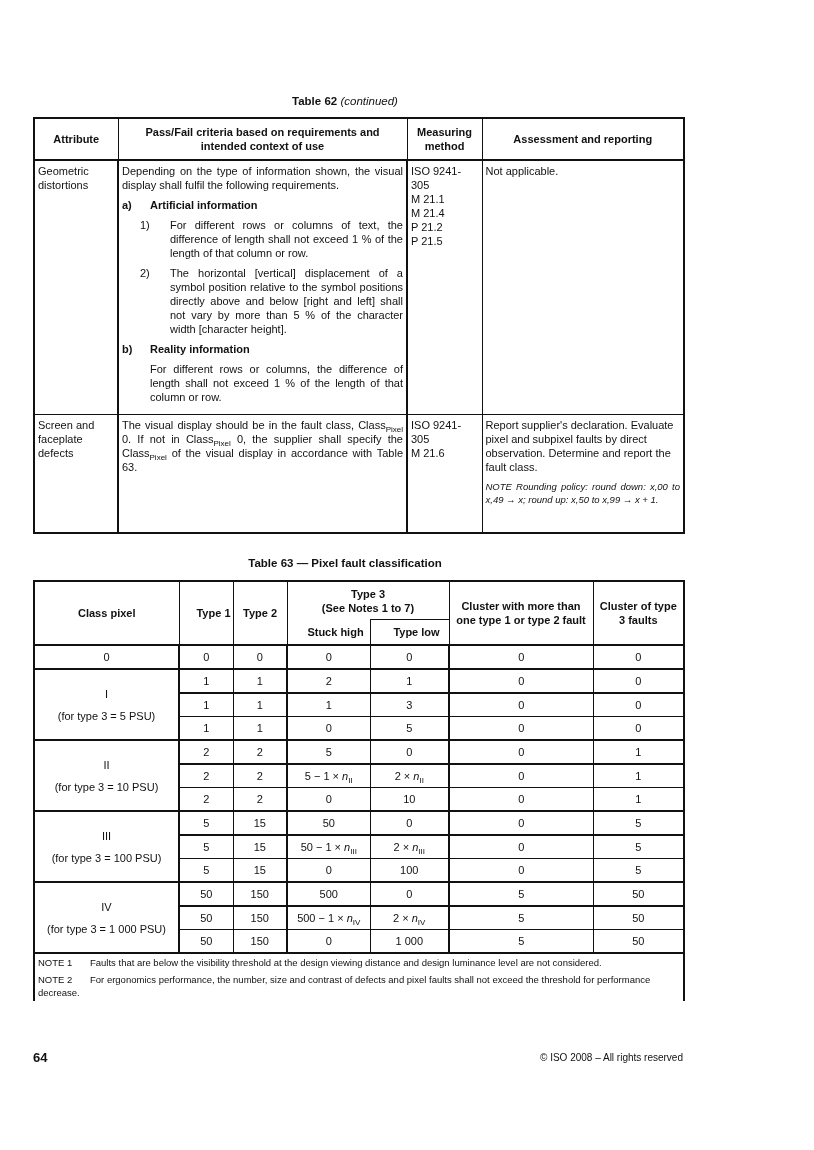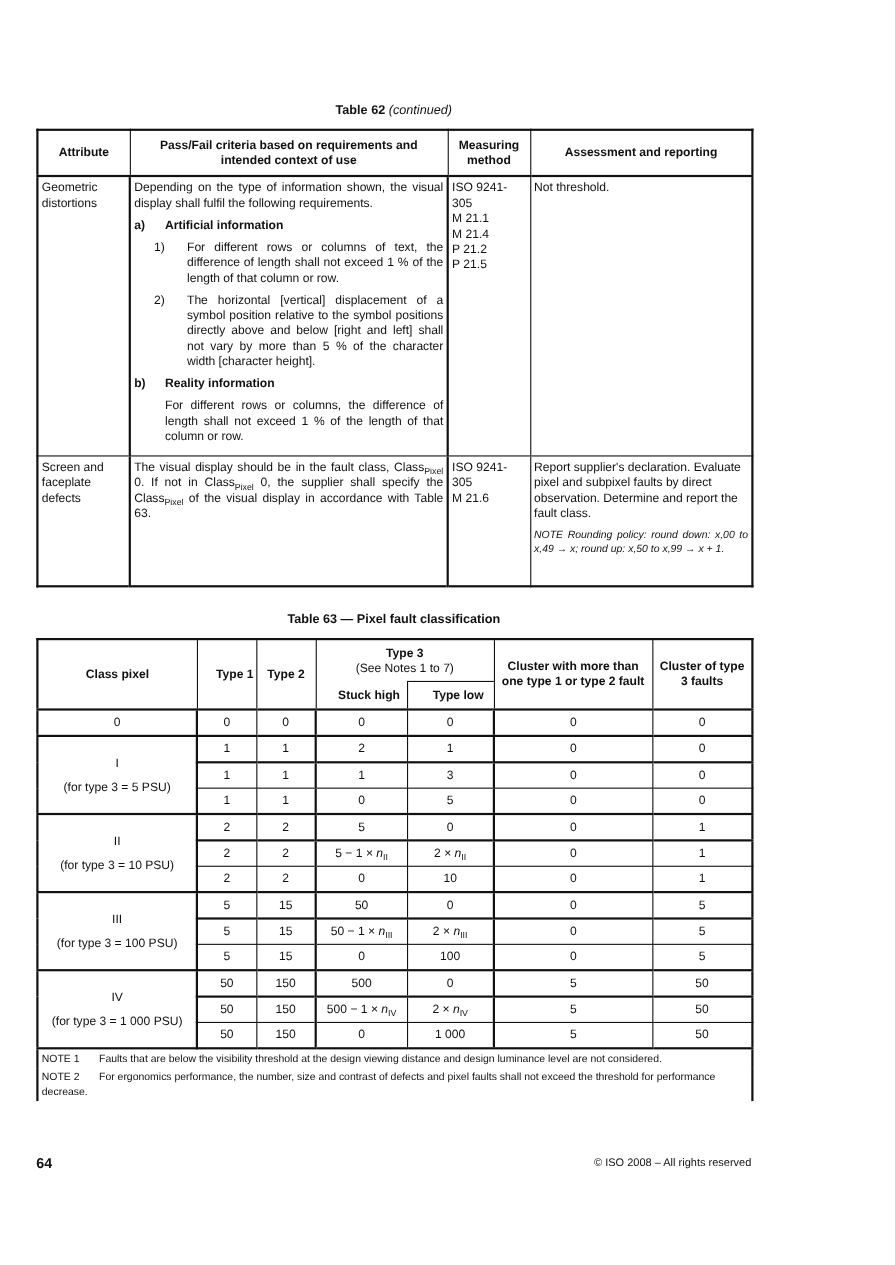--- a/index.html
+++ b/index.html
@@ -1,18 +1,18 @@
 <!DOCTYPE html>
 <html><head>
 <meta charset="utf-8">
 <style>
   html, body { margin: 0; padding: 0; background: #ffffff; }
   body { width: 814px; height: 1150px; position: relative; overflow: hidden;
          font-family: "Liberation Sans", sans-serif; color: #111; }
-  .caption { position: absolute; left: 33px; width: 650px; text-align: center;
+  .caption { position: absolute; left: 20px; width: 650px; text-align: center;
              font-weight: bold; font-size: 11.5px; }
   .caption i { font-weight: normal; font-style: italic; }
   table { border-collapse: collapse; position: absolute; left: 33px; width: 650px; table-layout: fixed; }
   td, th { font-size: 11px; line-height: 14px; vertical-align: top; padding: 0; }
   
   #t62 { top: 117px; border: 2px solid #111; }
   #t62 th { border: 1px solid #111; border-bottom: 2px solid #111; font-weight: bold;
             text-align: center; vertical-align: middle; height: 36px; padding: 2px 3px; }
   #t62 td { border-left: 1px solid #111; border-right: 1px solid #111; padding: 3px 3px 2px 3px; }
   #t62 td.c1 { border-left: 2px solid #111; border-right: 1px solid #701a75; }
@@ -91,21 +91,21 @@
         </div>
         <div class="indent">For different rows or columns, the difference of length shall not exceed 1 % of the length of that column or row.</div>
       </td>
       <td class="c3">
         <div style="width:60px">ISO 9241-305</div>
         <div>M 21.1</div>
         <div>M 21.4</div>
         <div>P 21.2</div>
         <div>P 21.5</div>
       </td>
-      <td>Not threshold.</td>
+      <td>Not applicable.</td>
     </tr>
     <tr class="r2">
       <td>Screen and faceplate defects</td>
       <td class="c1 just"><span>The visual display should be in the fault class, Class</span><sub>Pixel</sub><span> 0. If not in Class</span><sub>Pixel</sub><span> 0, the supplier shall specify the Class</span><sub>Pixel</sub><span> of the visual display in accordance with Table 63.</span></td>
       <td class="c3">
         <div style="width:60px">ISO 9241-305</div>
         <div>M 21.6</div>
       </td>
       <td>
         <div>Report supplier's declaration. Evaluate pixel and subpixel faults by direct observation. Determine and report the fault class.</div>
@@ -127,21 +127,21 @@
       <col style="width:144px">
       <col style="width:91px">
   </colgroup>
   <thead>
     <tr class="h1">
       <th rowspan="2" style="border-bottom:2px solid #111;">Class pixel</th>
       <th rowspan="2" style="border-bottom:2px solid #111;text-align:right;">Type 1</th>
       <th rowspan="2" style="border-bottom:2px solid #111;">Type 2</th>
       <th colspan="2" class="top3">
         <div>Type 3</div>
-        <div style="font-weight:normal">(See Notes 1 to 7)</div>
+        <div style="font-weight:bold">(See Notes 1 to 7)</div>
       </th>
       <th rowspan="2" style="border-bottom:2px solid #111;">Cluster with more than one type 1 or type 2 fault</th>
       <th rowspan="2" style="border-bottom:2px solid #111;">Cluster of type 3 faults</th>
     </tr>
     <tr class="h2">
       <th style="border-top:none">Stuck high</th>
       <th>Type  low</th>
     </tr>
   </thead>
   <tbody id="t63body">

